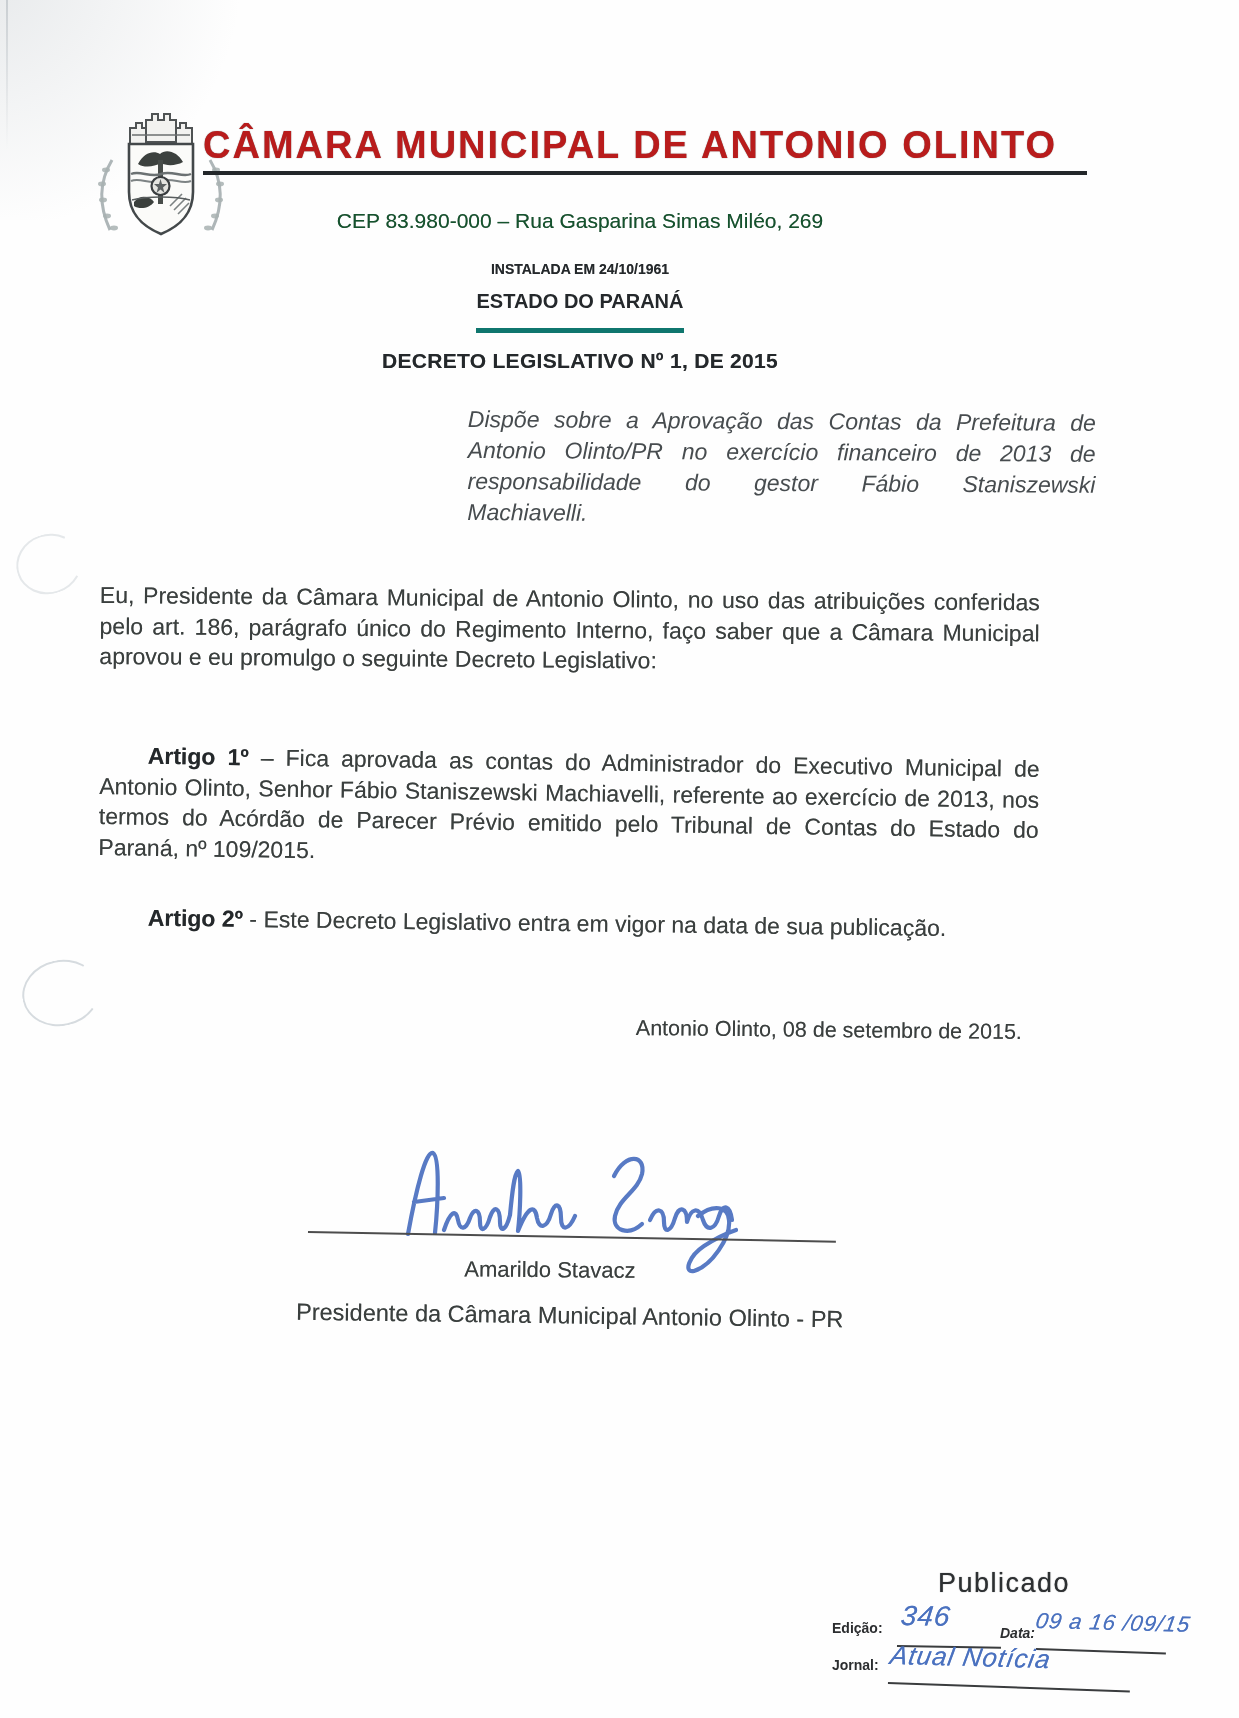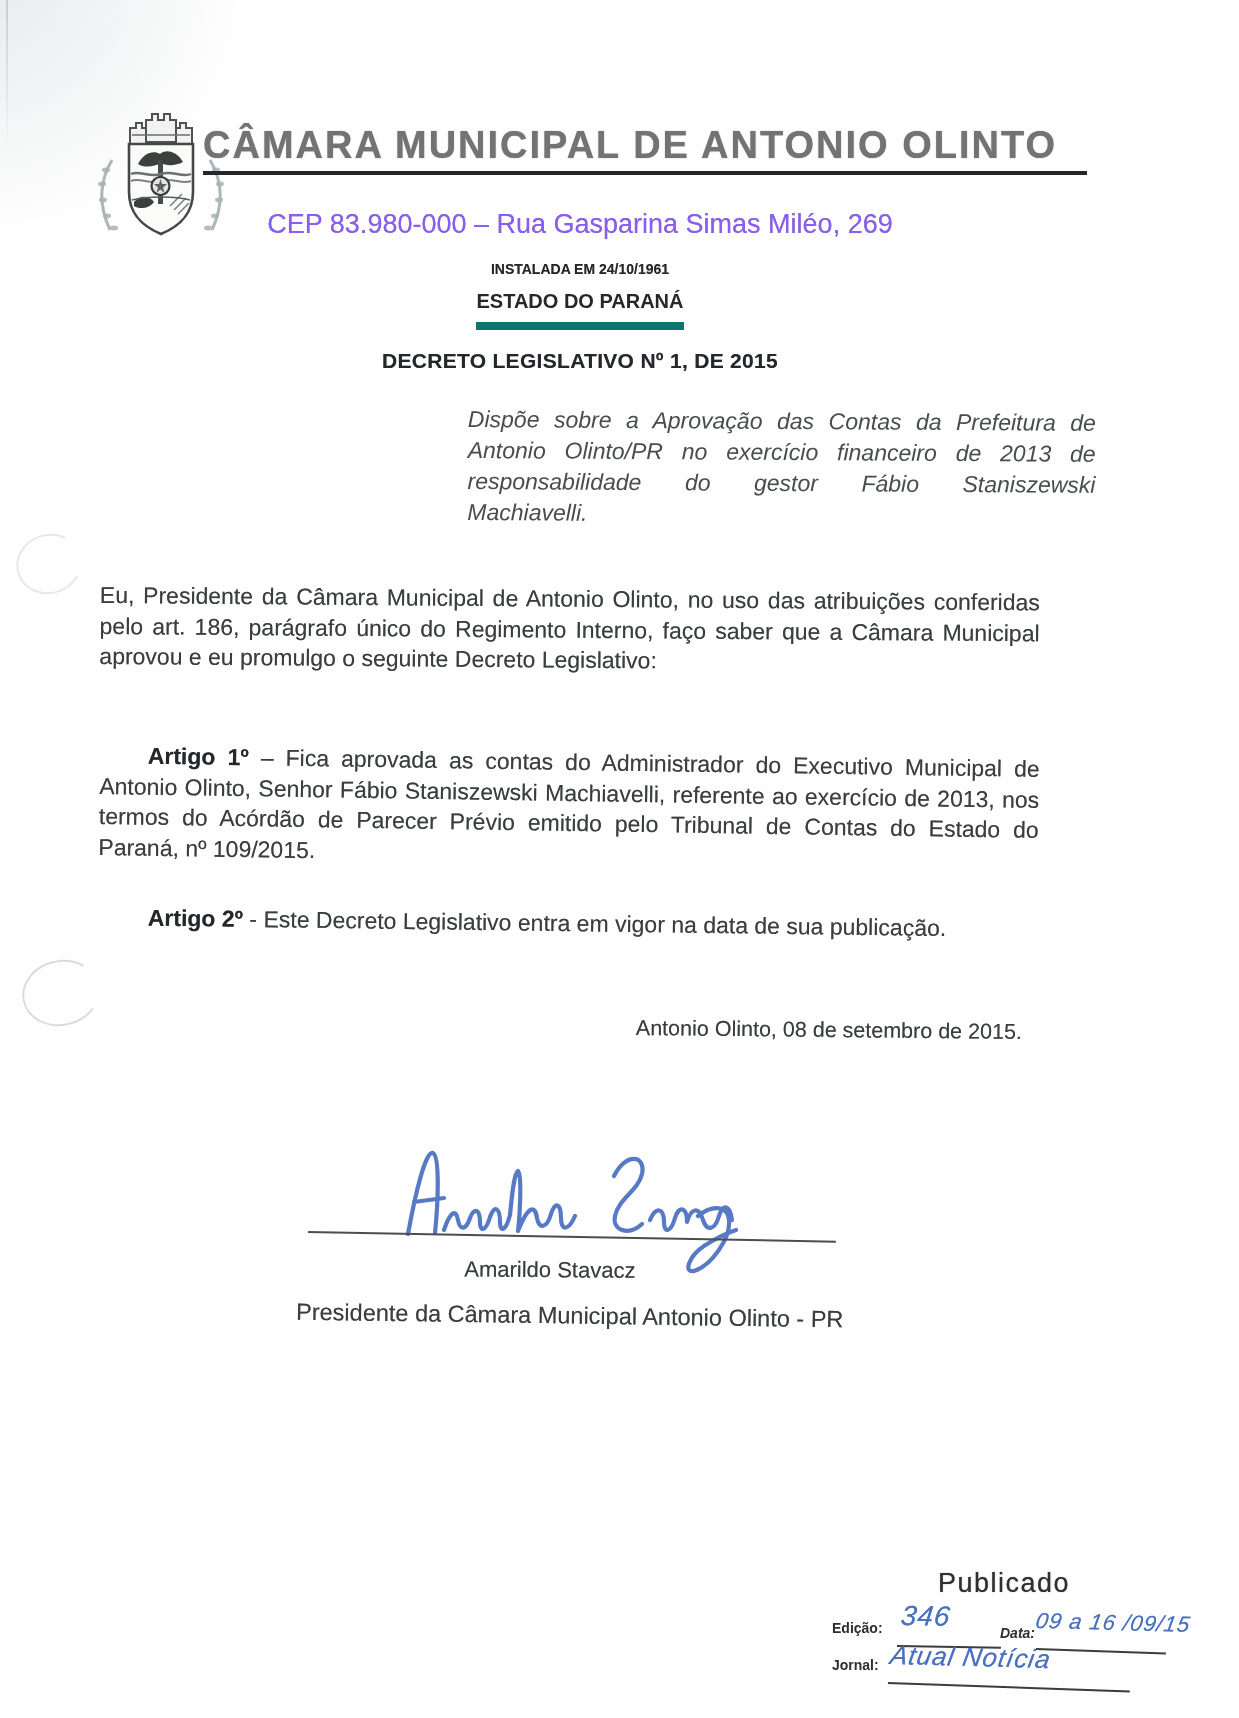--- a/index.html
+++ b/index.html
@@ -26,31 +26,31 @@
   .hole-punch{
     position:absolute;border:2px solid #b7c0c7;border-right-color:transparent;
     border-radius:50%;
   }
   .hp1{ left:16px;top:534px;width:62px;height:56px;opacity:.35;transform:rotate(-18deg); }
   .hp2{ left:22px;top:960px;width:74px;height:62px;opacity:.55;transform:rotate(-12deg); }
 
   .org-title{
     left:203px;top:124px;
     font-size:38px;font-weight:bold;letter-spacing:2px;
-    color:#737373;white-space:nowrap;
+    color:#b91c1c;white-space:nowrap;
     text-shadow:0 0 1px rgba(25,30,27,.6);
   }
   .title-underline{
     left:203px;top:171px;width:884px;height:4px;background:#23272a;
   }
   .center-line{ left:20px;width:1120px;text-align:center;white-space:nowrap; }
-  .cep{ top:209px;font-size:27px;color:#8b5cf6; }
+  .cep{ top:209px;font-size:21px;color:#14532d; }
   .installed{ top:261px;font-size:14px;font-weight:bold;color:#24282b; }
   .state-line{ top:290px;font-size:20px;font-weight:bold;color:#24282b; }
-  .state-line span{ border-bottom:8px solid #0f766e;padding-bottom:10px; }
+  .state-line span{ border-bottom:5px solid #0f766e;padding-bottom:16px; }
   .decree-title{ top:349px;font-size:21px;font-weight:bold;letter-spacing:.3px;color:#24282b; }
 
   .ementa{
     left:468px;top:404px;width:628px;
     font-size:23px;font-style:italic;line-height:31px;
     color:#474c4f;transform:rotate(.35deg);transform-origin:left top;
   }
   .ementa .jline{ text-align:justify; text-align-last:justify; }
   .ementa .jline-last{ text-align:left; }
 

